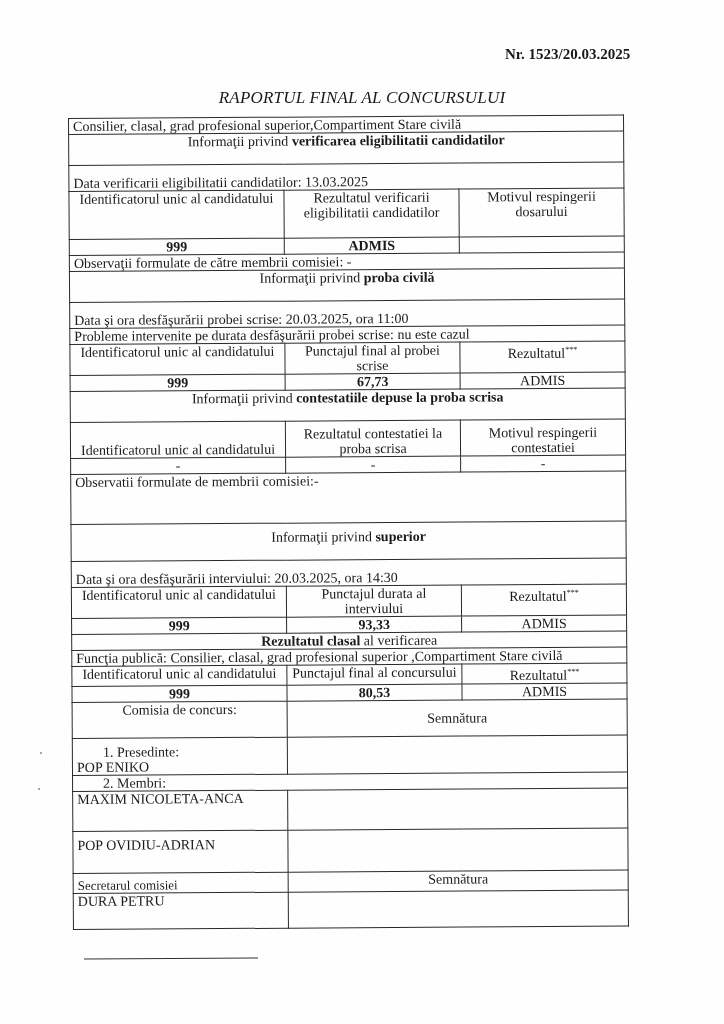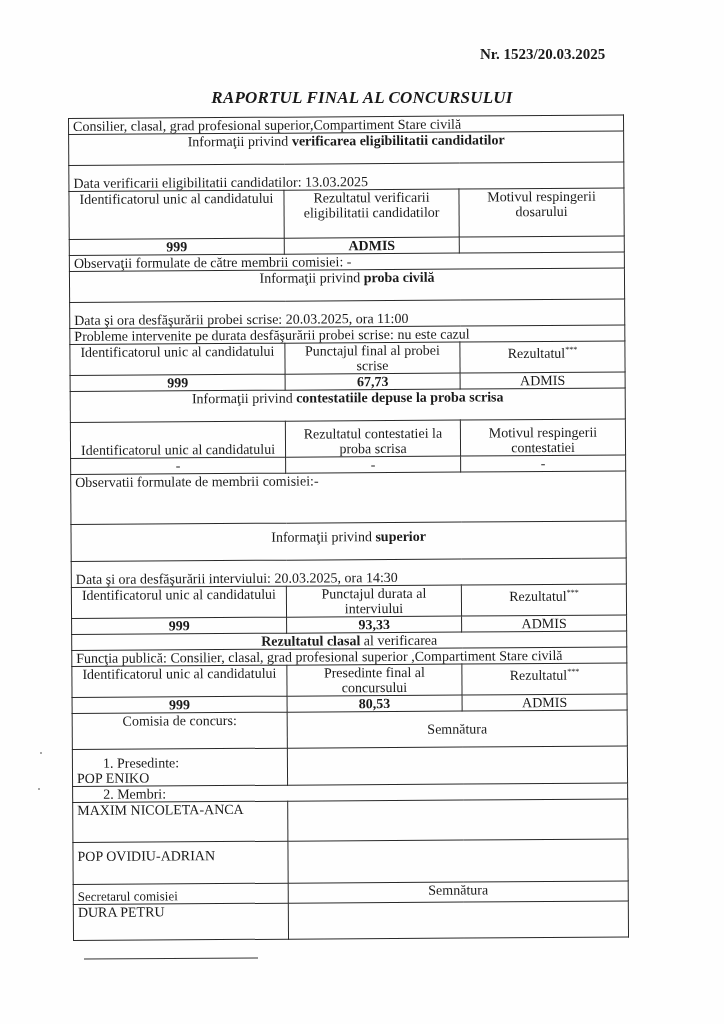--- a/index.html
+++ b/index.html
@@ -1,20 +1,20 @@
 <!DOCTYPE html>
 <html><head>
 <meta charset="utf-8">
 <style>
   html, body { margin: 0; padding: 0; background: #fefefe; }
   body { width: 724px; height: 1024px; position: relative; overflow: hidden;
          font-family: "Liberation Serif", "DejaVu Serif", serif; color: #1a1a1a; }
-  .nr { position: absolute; top: 46px; left: 480px; font-weight: bold; font-size: 15px; }
+  .nr { position: absolute; top: 46px; left: 505px; font-weight: bold; font-size: 15px; }
   .title { position: absolute; top: 88px; left: 0; width: 724px; text-align: center;
-           font-weight: bold; font-style: italic; font-size: 17px; letter-spacing: 0.2px; }
+           font-weight: normal; font-style: italic; font-size: 17px; letter-spacing: 0.2px; }
   .doc { position: absolute; left: 68px; top: 118px; width: 555px; transform: rotate(-0.35deg); transform-origin: top left; }
   table { border-collapse: collapse; width: 555px; font-size: 14px; table-layout: fixed; }
   td { border: 1px solid #2a2a2a; padding: 0 4px; line-height: 15px; vertical-align: top; }
   .c { text-align: center; }
   .b { font-weight: bold; }
   .sec { text-align: center; height: 30px; }
   .sup { font-size: 8px; vertical-align: super; }
   .footline { position: absolute; left: 84px; top: 958px; width: 174px; border-top: 1px solid #333; transform: rotate(-0.3deg); }
   .dot { position: absolute; width: 2px; height: 2px; background: #888; border-radius: 1px; }
 </style>
@@ -112,21 +112,21 @@
   </tr>
 
   <tr>
           <td colspan="3" class="c"><b>Rezultatul clasal</b><span> al verificarea</span></td>
         </tr>
   <tr>
           <td colspan="3">Funcţia publică: Consilier,  clasal, grad profesional superior ,Compartiment Stare civilă</td>
         </tr>
   <tr>
     <td class="c">Identificatorul unic al candidatului</td>
-    <td class="c">Presedinte final al concursului</td>
+    <td class="c">Punctajul final al concursului</td>
     <td class="c"><span>Rezultatul</span><span class="sup">***</span></td>
   </tr>
   <tr>
     <td class="c b">999</td>
     <td class="c b">80,53</td>
     <td class="c">ADMIS</td>
   </tr>
 
   <tr style="height:36px">
     <td class="c">Comisia de concurs:</td>

